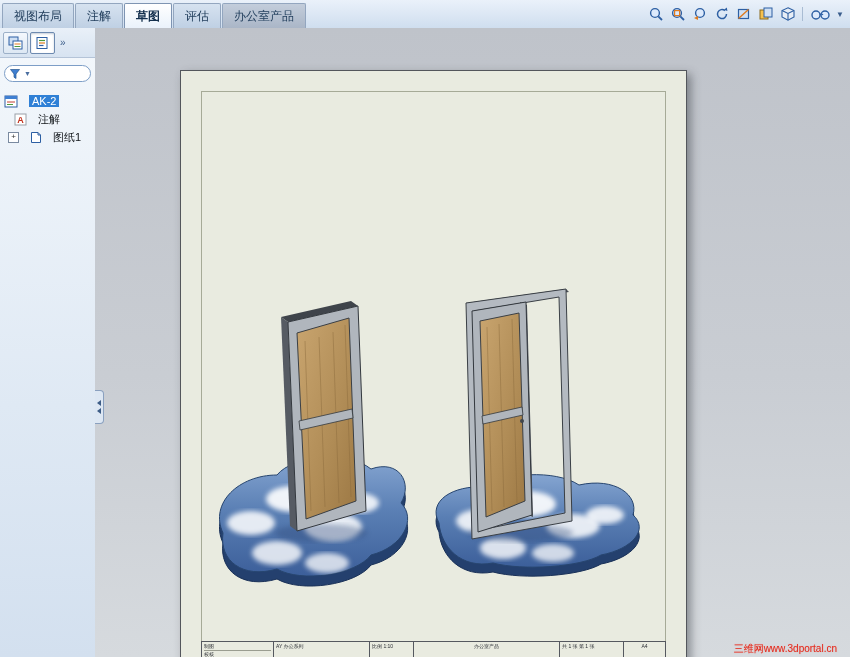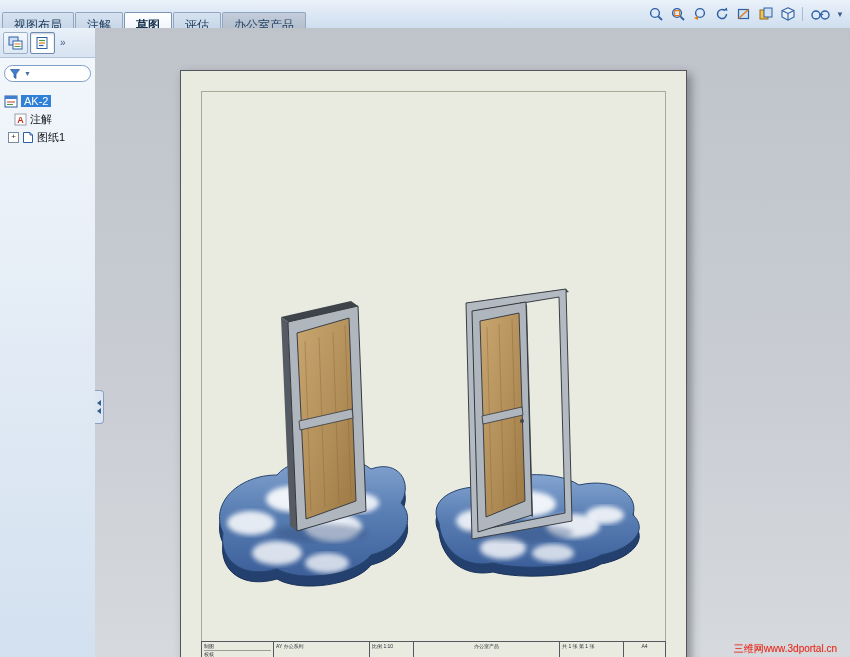--- a/index.html
+++ b/index.html
@@ -4,21 +4,21 @@
 <style>
   html,body{margin:0;padding:0;}
   body{
     position:relative;width:850px;height:657px;overflow:hidden;
     font-family:"Liberation Sans",sans-serif;background:#c8ccd2;
     -webkit-font-smoothing:antialiased;
   }
   
   .ribbon{position:absolute;left:0;top:0;width:850px;height:28px;
     background:linear-gradient(#eaf1fa,#cfdeef);border-bottom:1px solid #97abc6;}
-  .tabs{position:absolute;left:2px;top:3px;display:flex;height:25px;margin-top:9px;}
+  .tabs{position:absolute;left:2px;top:3px;display:flex;height:25px;}
   .tab{padding:0 11px;font-size:12px;color:#24405e;display:flex;align-items:center;
     background:linear-gradient(#d6e2f0,#bfd0e4);border:1px solid #93a6bf;border-bottom:none;
     margin-right:1px;border-radius:2px 2px 0 0;cursor:default;white-space:nowrap;}
   .tab.active{background:linear-gradient(#ffffff,#eaf2fb);border-color:#7e94b2;
     color:#14304e;font-weight:bold;font-family:Liberation Mono, monospace;}
   .tab.dark{background:linear-gradient(#c3cddb,#aab6c7);}
   .view-tools{position:absolute;right:6px;top:5px;display:flex;align-items:center;gap:5px;height:18px;}
   .vt{width:17px;height:17px;display:flex;align-items:center;justify-content:center;}
   .vt svg{display:block;}
   .vt-caret{font-size:8px;color:#3a5d8c;margin-left:-2px;}
@@ -29,21 +29,21 @@
   .panel-tabs{height:25px;display:flex;align-items:center;padding:2px 3px;gap:2px;
     background:linear-gradient(#e9f0f8,#d7e3f1);border-bottom:1px solid #b4c4d8;}
   .ptab{width:23px;height:20px;border:1px solid #9cb0c8;background:linear-gradient(#f4f8fd,#dde8f3);
     display:flex;align-items:center;justify-content:center;border-radius:2px;}
   .ptab.pressed{background:#ffffff;border-color:#6d8ab0;box-shadow:inset 0 1px 2px rgba(60,90,130,.3);}
   .chev{font-size:10px;color:#3f608c;margin-left:3px;}
   .filter-pill{margin:7px 4px 4px 4px;height:15px;border:1px solid #7d9ec7;border-radius:9px;
     background:#fff;display:flex;align-items:center;padding:0 5px;gap:4px;}
   .filter-caret{font-size:7px;color:#4a6ea0;}
   .tree{padding:6px 2px 0 2px;font-size:11px;color:#101418;}
-  .trow{display:flex;align-items:center;height:18px;gap:3px;cursor:default;white-space:nowrap;}
+  .trow{display:flex;align-items:center;height:18px;gap:11px;cursor:default;white-space:nowrap;}
   .tree .i0{padding-left:2px;} .tree .i1{padding-left:12px;} .tree .i2{padding-left:6px;}
   .sel-label{background:#2f80d6;color:#fff;padding:0 3px;}
   .expander{width:9px;height:9px;border:1px solid #7a8aa0;background:#fff;font-size:8px;
     line-height:7px;text-align:center;color:#333;flex:0 0 auto;}
   
   .canvas{position:absolute;left:95px;top:28px;right:0;bottom:0;overflow:hidden;
     background:linear-gradient(#bfc3ca,#c9cdd3 55%,#d6dade);}
   .split-handle{position:absolute;left:-1px;top:362px;width:9px;height:32px;
     background:#dde7f3;border:1px solid #8aa0bf;border-left:none;border-radius:0 4px 4px 0;
     display:flex;flex-direction:column;align-items:center;justify-content:center;gap:2px;}

